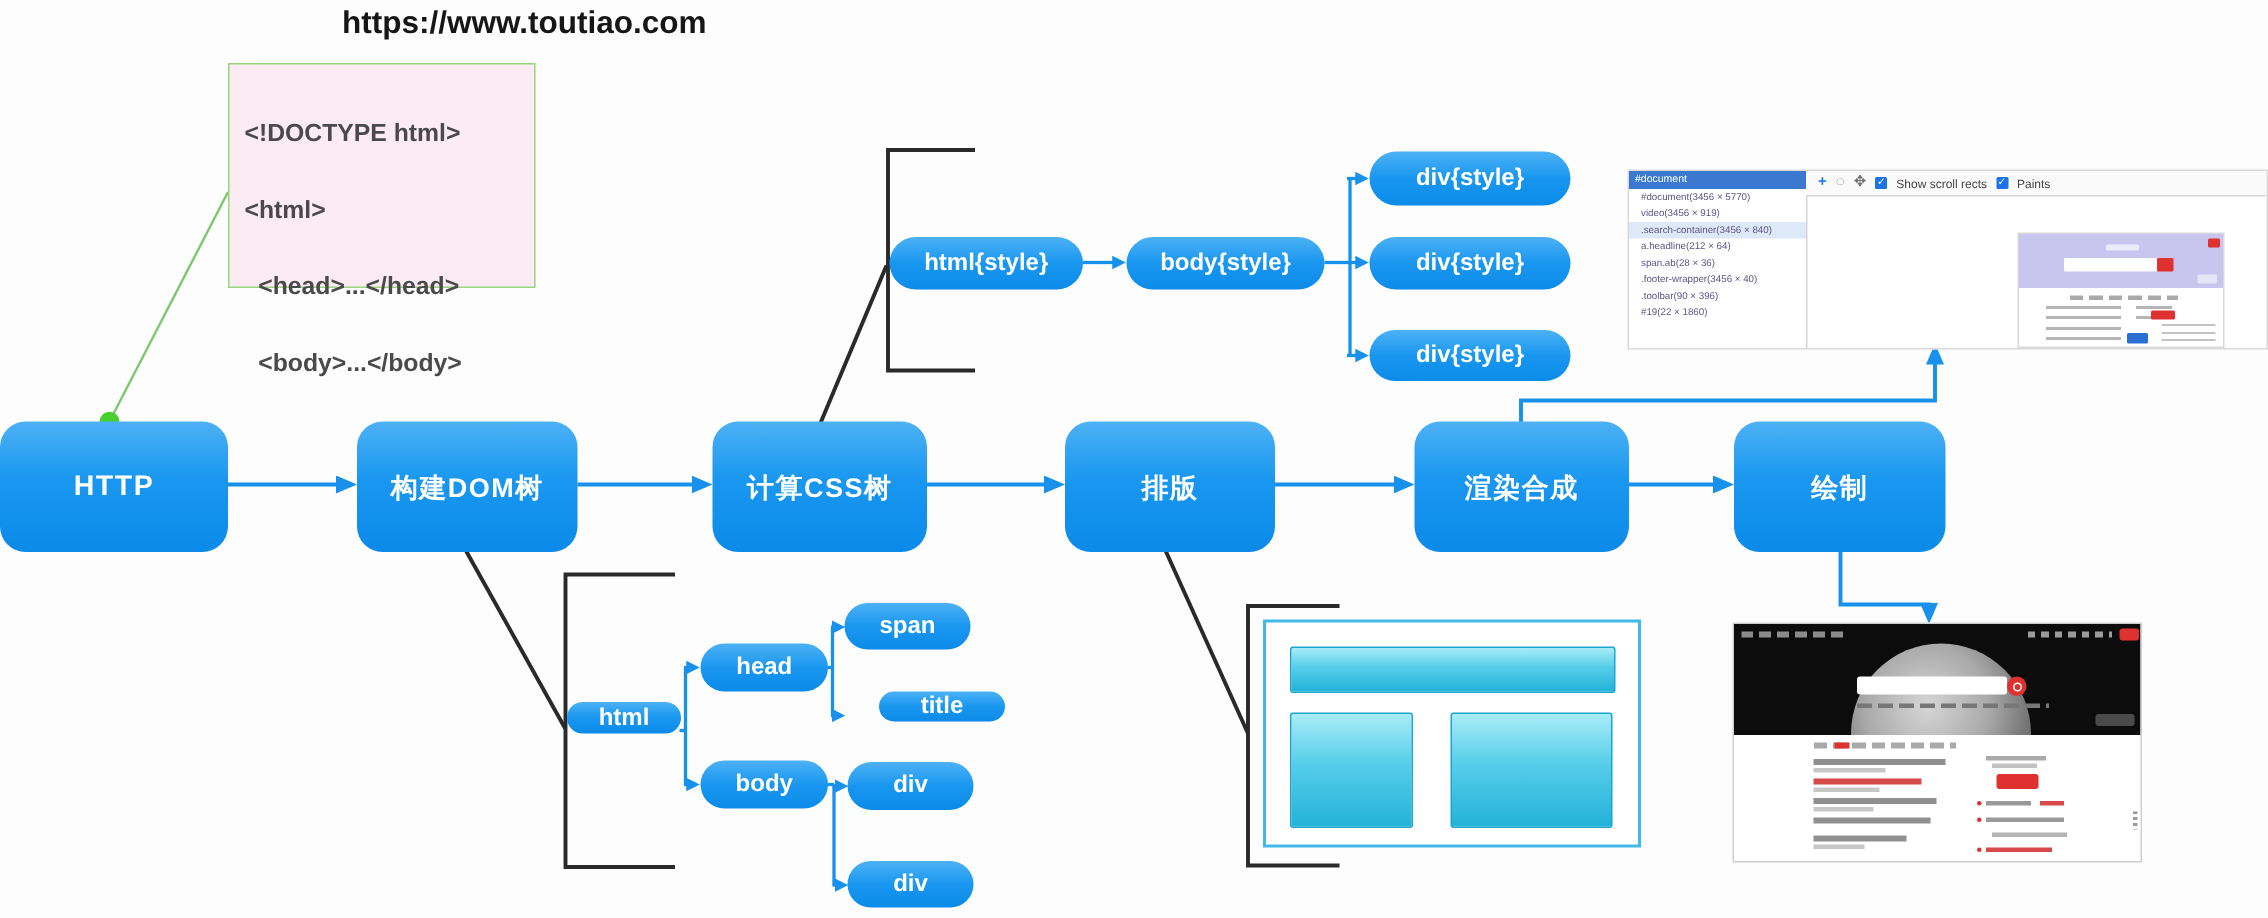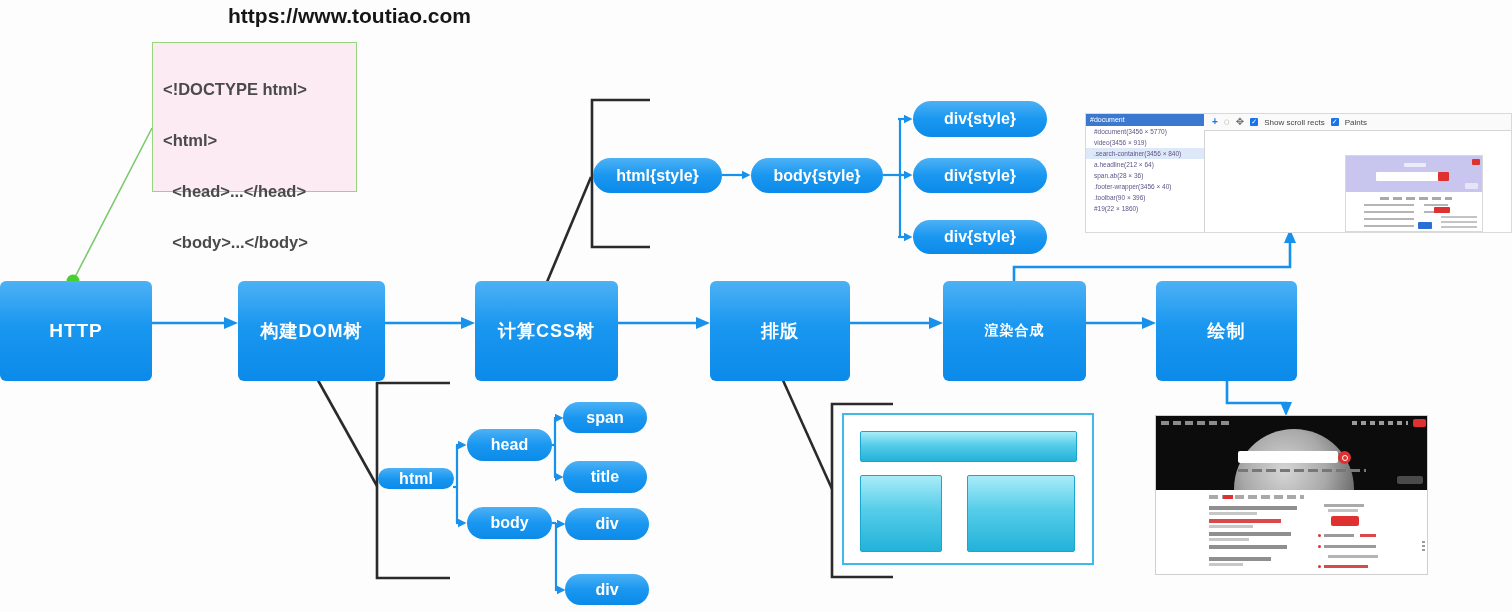--- a/index.html
+++ b/index.html
@@ -2,21 +2,21 @@
 <html><head>
 <meta charset="utf-8">
 <style>
   html,body{margin:0;padding:0;background:#fff;}
   #canvas{position:relative;width:1512px;height:612px;background:#fdfdfd;overflow:hidden;
           font-family:"Liberation Sans",sans-serif;padding-left:33px;}
   .abs{position:absolute;}
   svg.layer{position:absolute;left:0;top:0;pointer-events:none;}
 
   
-  .node{position:absolute;height:100px;border-radius:6px;display:flex;align-items:center;justify-content:center;
+  .node{position:absolute;height:87px;border-radius:17px;display:flex;align-items:center;justify-content:center;
         background:linear-gradient(180deg,#4db1f5 0%,#1997f0 45%,#0b8ae9 100%);
         color:#fff;font-size:19px;font-weight:600;letter-spacing:1px;}
   
   .pill{position:absolute;border-radius:18px;display:flex;align-items:center;justify-content:center;
         background:linear-gradient(180deg,#4db1f5 0%,#1997f0 50%,#0b8ae9 100%);
         color:#fff;font-size:16px;font-weight:600;}
 
   .url{position:absolute;left:228px;top:4px;font-size:21px;font-weight:700;color:#161616;}
   .codebox{position:absolute;left:152px;top:42px;width:205px;height:150px;background:#fcebf3;
            border:1px solid #97d57f;box-sizing:border-box;padding:8px 0 0 10px;}
@@ -132,33 +132,33 @@
     <div>&lt;!DOCTYPE html&gt;</div>
     <div>&lt;html&gt;</div>
     <div>  &lt;head&gt;...&lt;/head&gt;</div>
     <div>  &lt;body&gt;...&lt;/body&gt;</div>
   </div>
 
   <div class="node" style="left:0;top:281px;width:152px;">HTTP</div>
   <div class="node" style="left:238px;top:281px;width:147px;font-size:18px;">构建DOM树</div>
   <div class="node" style="left:475px;top:281px;width:143px;font-size:18px;">计算CSS树</div>
   <div class="node" style="left:710px;top:281px;width:140px;font-size:18px;">排版</div>
-  <div class="node" style="left:943px;top:281px;width:143px;font-size:14px;">渲染合成</div>
+  <div class="node" style="left:943px;top:281px;width:143px;font-size:18px;">渲染合成</div>
   <div class="node" style="left:1156px;top:281px;width:141px;font-size:18px;">绘制</div>
 
   <div class="pill" style="left:593px;top:158px;width:129px;height:35px;">html{style}</div>
   <div class="pill" style="left:751px;top:158px;width:132px;height:35px;">body{style}</div>
   <div class="pill" style="left:913px;top:101px;width:134px;height:36px;">div{style}</div>
   <div class="pill" style="left:913px;top:158px;width:134px;height:35px;">div{style}</div>
   <div class="pill" style="left:913px;top:220px;width:134px;height:34px;">div{style}</div>
 
   <div class="pill" style="left:378px;top:468px;width:76px;height:21px;">html</div>
   <div class="pill" style="left:467px;top:429px;width:85px;height:32px;">head</div>
   <div class="pill" style="left:563px;top:402px;width:84px;height:31px;">span</div>
-  <div class="pill" style="left:563px;top:461px;width:84px;height:32px;">title</div>
+  <div class="pill" style="left:586px;top:461px;width:84px;height:20px;">title</div>
   <div class="pill" style="left:467px;top:507px;width:85px;height:32px;">body</div>
   <div class="pill" style="left:565px;top:508px;width:84px;height:32px;">div</div>
   <div class="pill" style="left:565px;top:574px;width:84px;height:31px;">div</div>
 
   <div class="wire">
     <div class="blk" style="left:16px;top:16px;width:217px;height:31px;"></div>
     <div class="blk" style="left:16px;top:60px;width:82px;height:77px;"></div>
     <div class="blk" style="left:123px;top:60px;width:108px;height:77px;"></div>
   </div>
 

